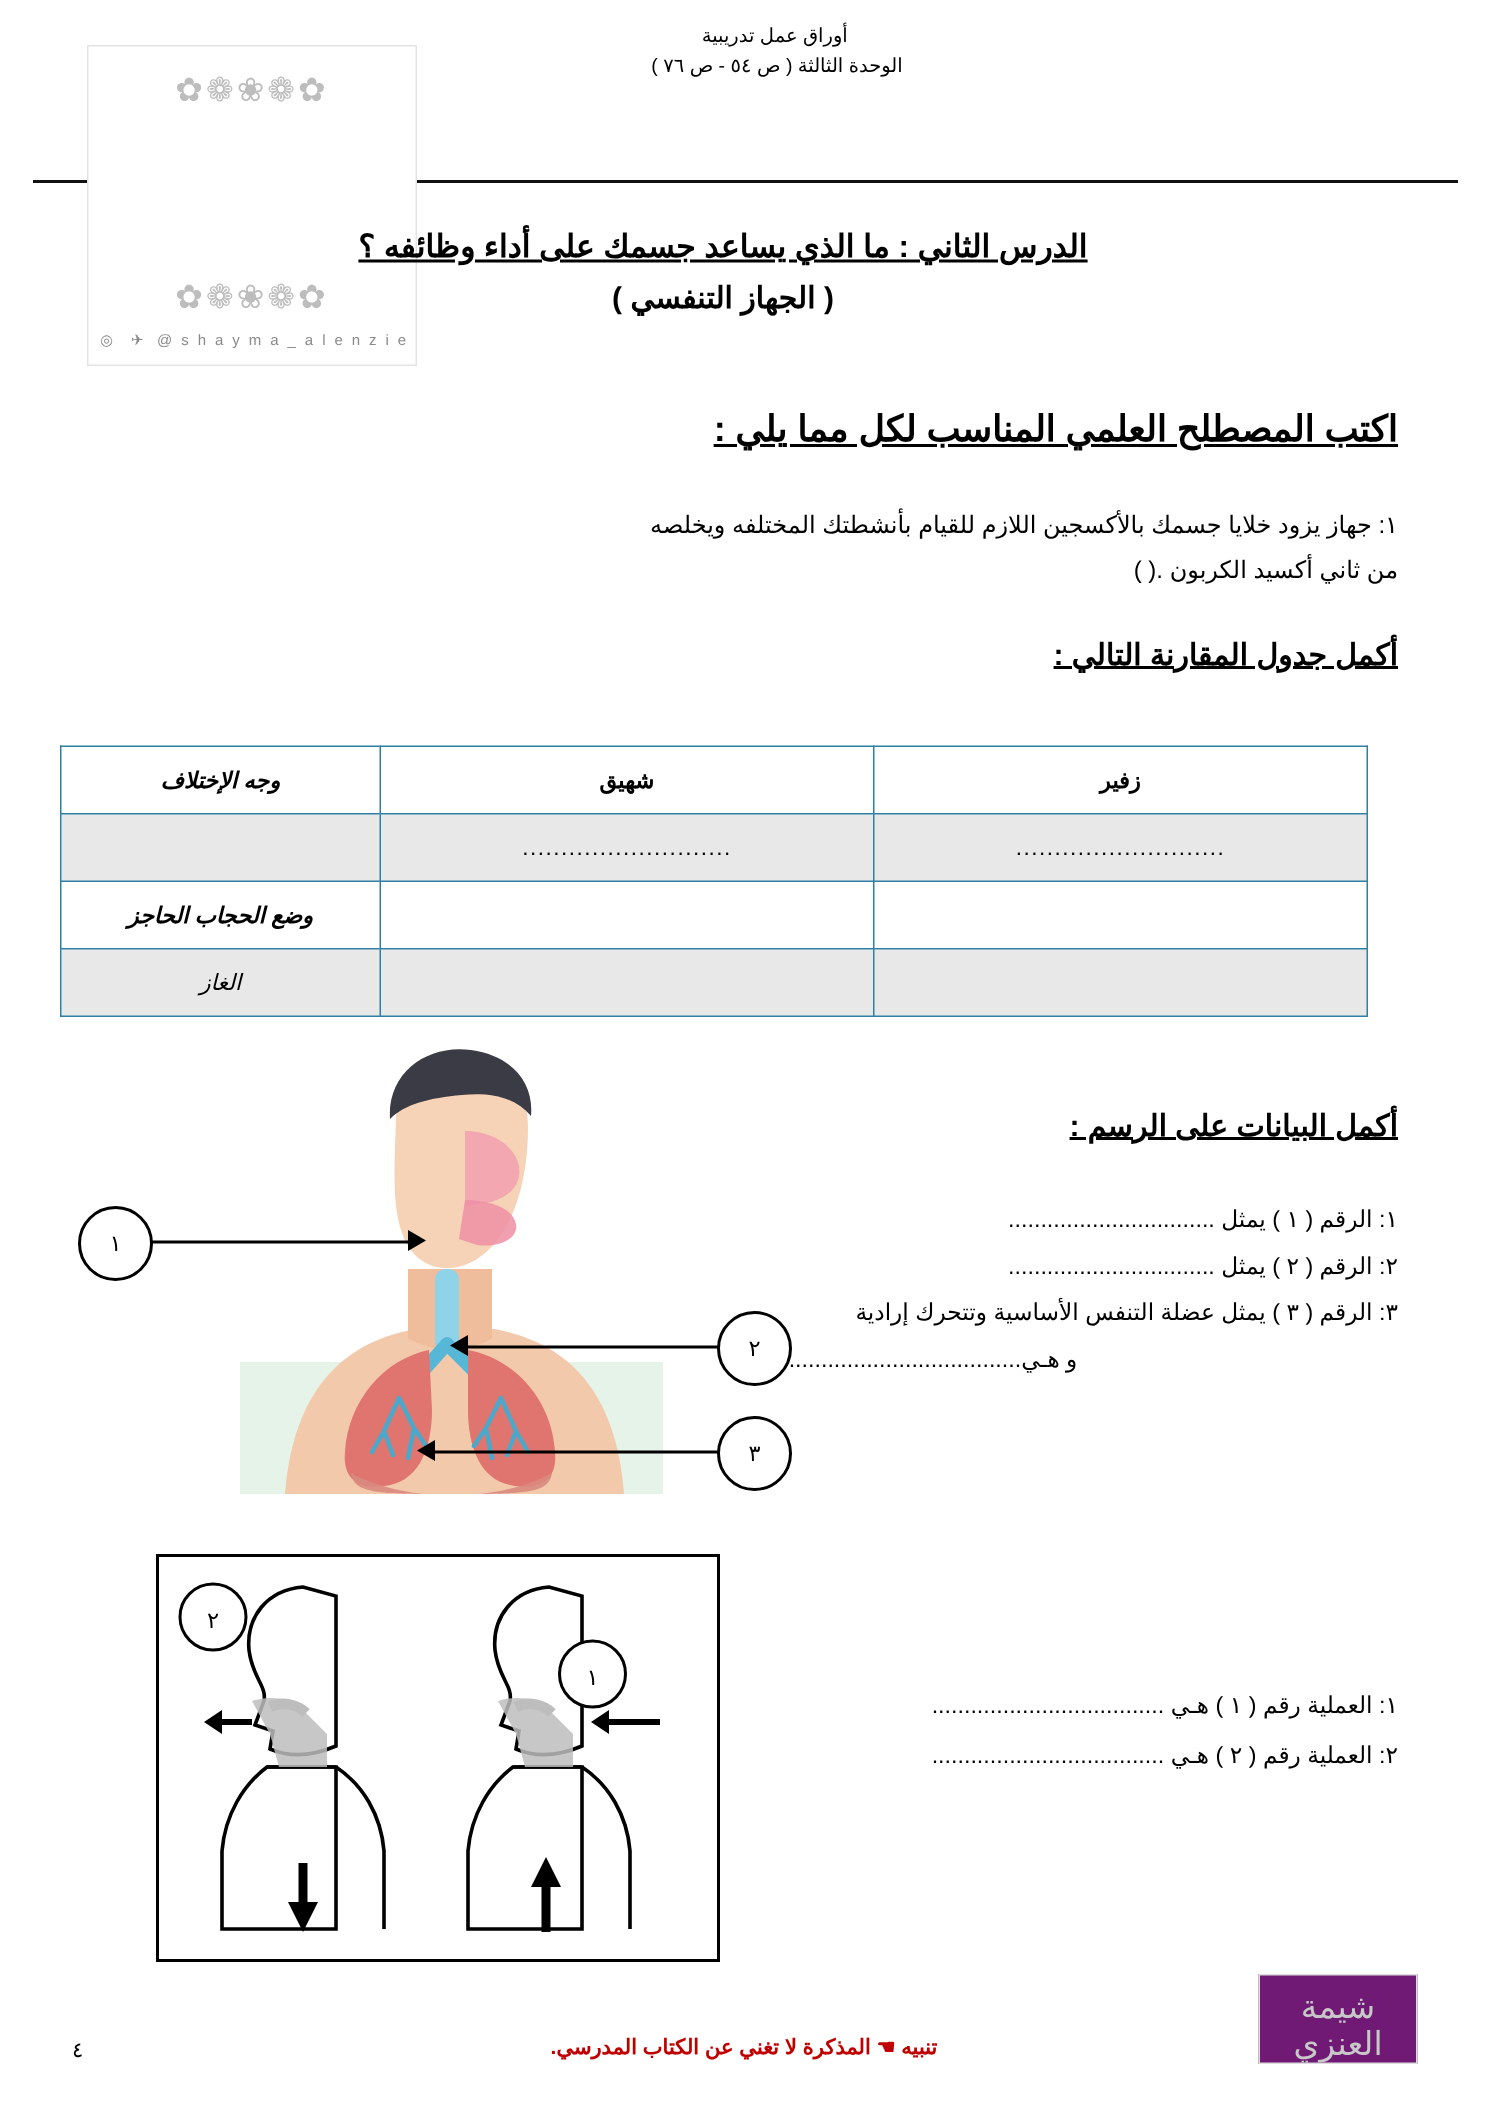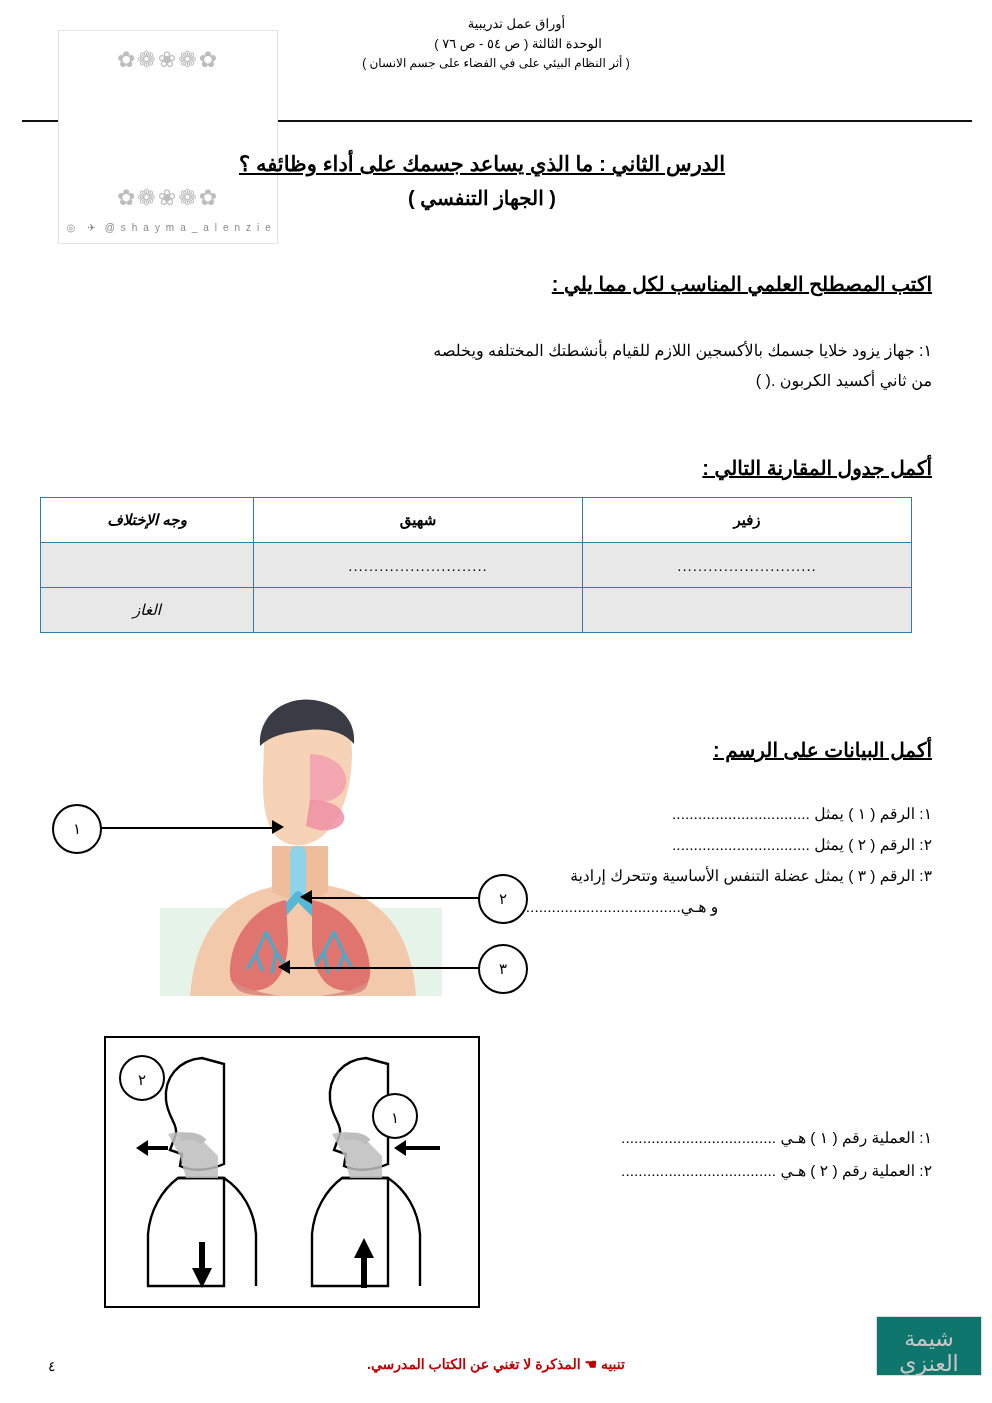--- a/index.html
+++ b/index.html
@@ -98,21 +98,21 @@
     width: 520px;
     text-align: center;
     font-size: 20px;
     font-weight: bold;
   }
 
   .q1-head {
     position: absolute;
     right: 60px;
     top: 272px;
-    font-size: 20px;
+    font-size: 24px;
     font-weight: bold;
     text-decoration: underline;
   }
   .q1-body {
     position: absolute;
     right: 60px;
     top: 336px;
     width: 880px;
     font-size: 16px;
     line-height: 1.9;
@@ -120,21 +120,21 @@
   }
   .q1-body .second {
     display: block;
     text-align: right;
     padding-left: 60px;
   }
 
   .q2-head {
     position: absolute;
     right: 60px;
-    top: 456px;
+    top: 424px;
     font-size: 20px;
     font-weight: bold;
     text-decoration: underline;
   }
 
   
   table.compare {
     position: absolute;
     right: 80px;
     top: 497px;
@@ -244,43 +244,42 @@
     position: absolute;
     left: 0; right: 0;
     top: 1356px;
     text-align: center;
     color: #c00000;
     font-weight: bold;
     font-size: 14px;
   }
   .footer-logo {
     position: absolute;
-    left: 876px;
+    left: 839px;
     top: 1316px;
     width: 104px;
     height: 58px;
     border: 1px solid #ddd;
-    background: #0f766e;
+    background: #701a75;
     text-align: center;
     overflow: hidden;
   }
   .footer-logo .fl-script {
     font-family: "DejaVu Sans", sans-serif;
     font-size: 22px;
     color: #c8c8c8;
     margin-top: 9px;
   }
 </style>
 </head>
 <body>
 
 <div class="header-block">
   <div class="header-line1">أوراق عمل تدريبية</div>
   <div class="header-line2">الوحدة الثالثة ( ص ٥٤ - ص ٧٦ )</div>
-  <div class="header-line3">( أثر النظام البيئي على في الفضاء على جسم الانسان )</div>
 </div>
 
 <div class="rule"></div>
 
 <div class="logo-box">
   <div class="logo-orn top">✿❁❀❁✿</div>
   <div class="logo-orn bottom">✿❁❀❁✿</div>
   <div class="logo-handle">
     <span class="ic">◎</span>
     <span class="ic">✈</span>
@@ -306,20 +305,25 @@
       <th>شهيق</th>
       <th class="c-label">وجه الإختلاف</th>
     </tr>
   </thead>
   <tbody>
     <tr class="rowshade">
       <td class="dots">...........................</td>
       <td class="dots">...........................</td>
       <td class="c-label"></td>
     </tr>
+    <tr>
+      <td></td>
+      <td></td>
+      <td class="c-label">وضع الحجاب الحاجز</td>
+    </tr>
     <tr class="rowshade">
       <td></td>
       <td></td>
       <td class="c-label">الغاز</td>
     </tr>
   </tbody>
 </table>
 
 <div class="q3-head">أكمل البيانات على الرسم :</div>
 <div class="q3-lines">

